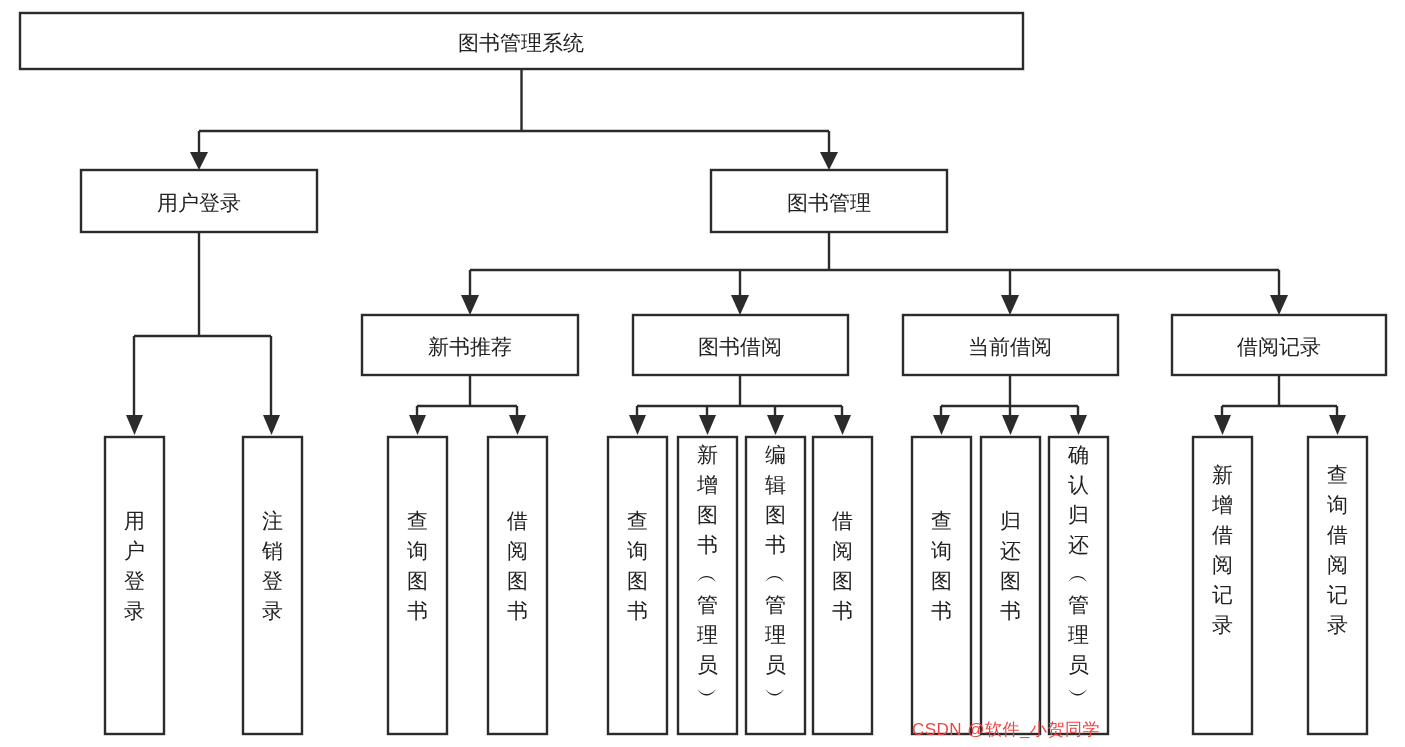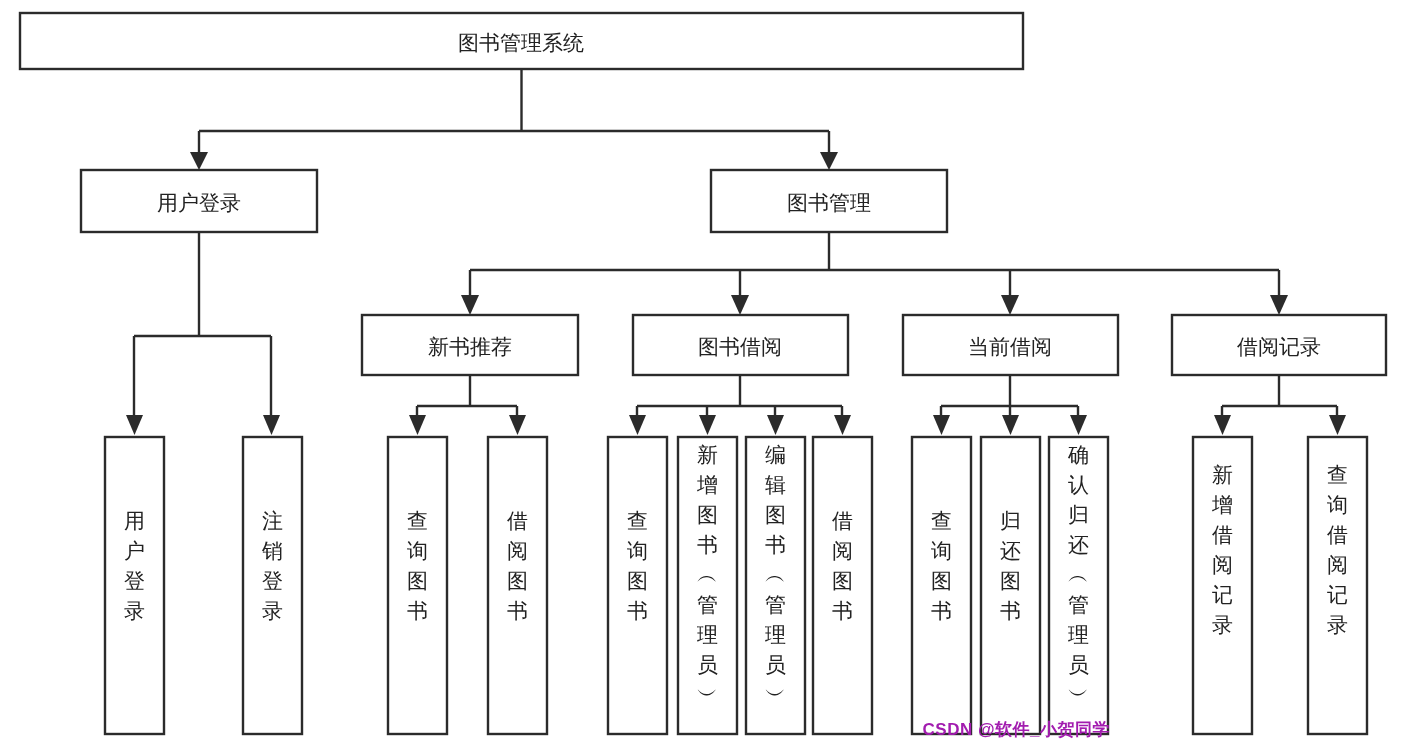--- a/index.html
+++ b/index.html
@@ -50,29 +50,28 @@
     dominant-baseline: central;
   }
   .node-label-vert {
     font-family: "Liberation Sans", "DejaVu Sans", sans-serif;
     fill: #222222;
     font-size: 21px;
     text-anchor: middle;
   }
   .watermark {
     position: absolute;
-    right: 4px;
+    right: 14px;
     bottom: 6px;
     font-family: "Liberation Sans", "DejaVu Sans", sans-serif;
     font-size: 17px;
-    color: #a21caf;
+    color: #ef4444;
     letter-spacing: 0.5px;
     white-space: nowrap;
     user-select: none;
-    font-weight: bold;
   }
 </style>
 </head>
 <body>
 
 <div id="diagram-root">
 
   <svg id="flow" viewBox="0 0 1405 747" xmlns="http://www.w3.org/2000/svg">
 
     <g>

